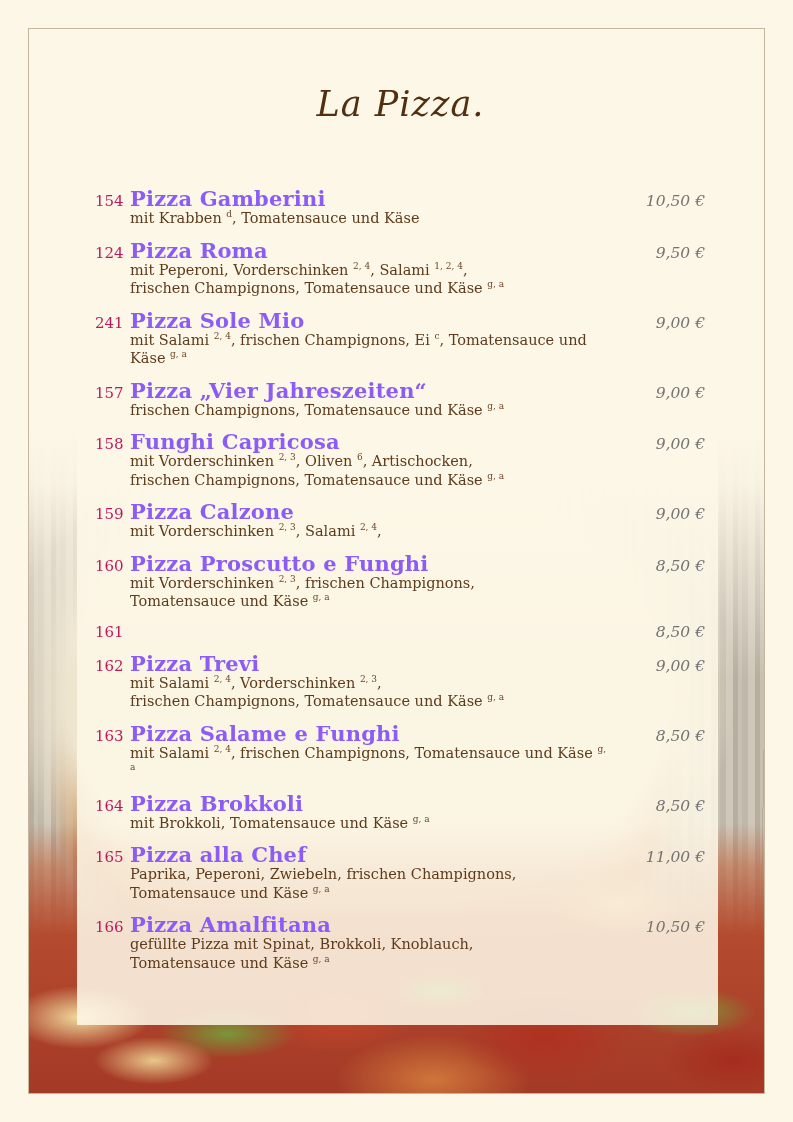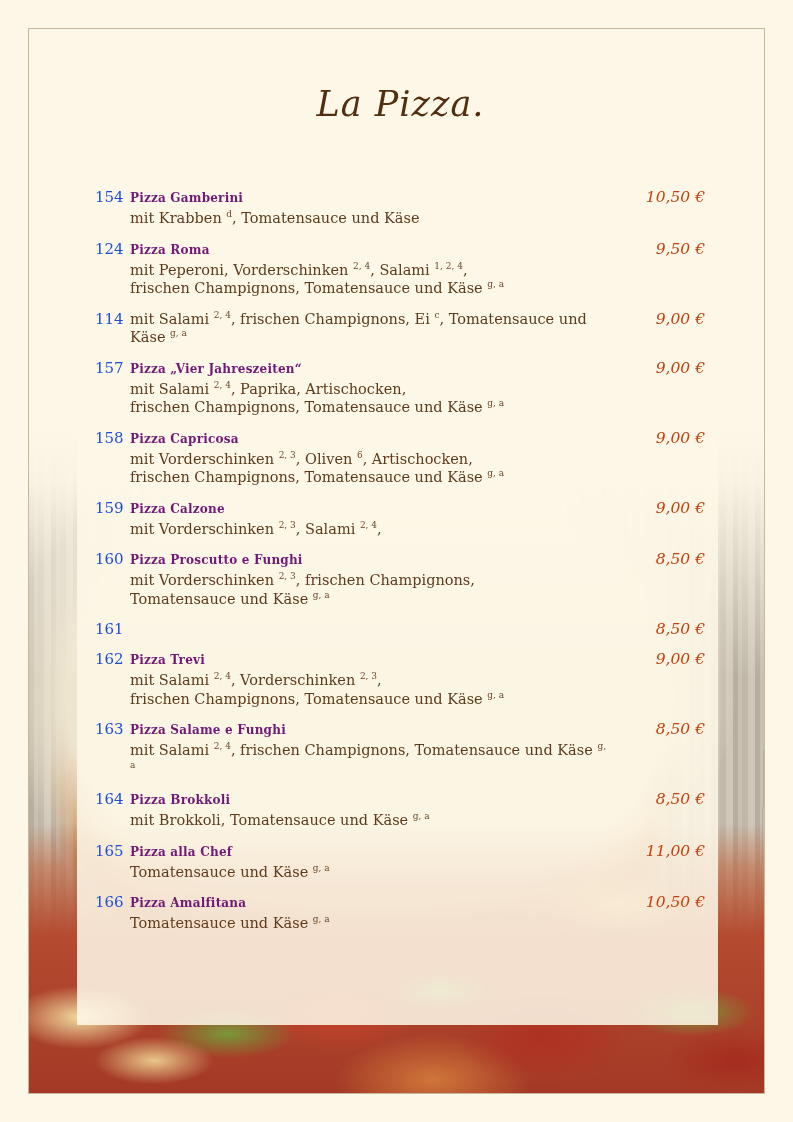--- a/index.html
+++ b/index.html
@@ -67,27 +67,27 @@
     z-index:5;
   }
   .menu{
     position:absolute;left:95px;top:188px;width:610px;z-index:5;
     color:#5e3b1c;
   }
   .item{
     display:grid;grid-template-columns:35px 1fr 95px;
     align-items:baseline;margin-bottom:12px;
   }
-  .item-number{font-size:15px;color:#1d4ed8;}
+  .item-number{font-size:15px;color:#be185d;}
   .item-name{
-    font-weight:bold;font-size:12px;line-height:21px;color:#701a75;
+    font-weight:bold;font-size:21px;line-height:21px;color:#8b5cf6;
     letter-spacing:.2px;
   }
   .item-price{
-    font-style:italic;font-size:15.5px;color:#c2410c;text-align:right;
+    font-style:italic;font-size:15.5px;color:#737373;text-align:right;
     white-space:nowrap;
   }
   .desc-line{font-size:14.5px;line-height:18.5px;color:#5e3b1c;}
   .desc-line sup{font-size:9px;line-height:0;color:#6b4526;}
 </style>
 </head>
 <body>
 
 <div class="page">
   <div class="photo"></div>
@@ -115,45 +115,45 @@
       <div class="item-name">Pizza Roma</div>
       <div class="item-desc">
             <div class="desc-line">mit Peperoni, Vorderschinken <sup>2, 4</sup>, Salami <sup>1, 2, 4</sup>,</div>
             <div class="desc-line">frischen Champignons, Tomatensauce und Käse <sup>g, a</sup></div>
           </div>
     </div>
     <div class="item-price">9,50 €</div>
   </div>
 
   <div class="item">
-    <div class="item-number">114</div>
-    <div class="item-main">
+    <div class="item-number">241</div>
+    <div class="item-main">
+      <div class="item-name">Pizza Sole Mio</div>
       <div class="item-desc">
             <div class="desc-line">mit Salami <sup>2, 4</sup>, frischen Champignons, Ei <sup>c</sup>, Tomatensauce und Käse <sup>g, a</sup></div>
           </div>
     </div>
     <div class="item-price">9,00 €</div>
   </div>
 
   <div class="item">
     <div class="item-number">157</div>
     <div class="item-main">
       <div class="item-name">Pizza „Vier Jahreszeiten“</div>
       <div class="item-desc">
-            <div class="desc-line">mit Salami <sup>2, 4</sup>, Paprika, Artischocken,</div>
             <div class="desc-line">frischen Champignons, Tomatensauce und Käse <sup>g, a</sup></div>
           </div>
     </div>
     <div class="item-price">9,00 €</div>
   </div>
 
   <div class="item">
     <div class="item-number">158</div>
     <div class="item-main">
-      <div class="item-name">Pizza Capricosa</div>
+      <div class="item-name">Funghi Capricosa</div>
       <div class="item-desc">
             <div class="desc-line">mit Vorderschinken <sup>2, 3</sup>, Oliven <sup>6</sup>, Artischocken,</div>
             <div class="desc-line">frischen Champignons, Tomatensauce und Käse <sup>g, a</sup></div>
           </div>
     </div>
     <div class="item-price">9,00 €</div>
   </div>
 
   <div class="item">
     <div class="item-number">159</div>
@@ -217,30 +217,32 @@
           </div>
     </div>
     <div class="item-price">8,50 €</div>
   </div>
 
   <div class="item">
     <div class="item-number">165</div>
     <div class="item-main">
       <div class="item-name">Pizza alla Chef</div>
       <div class="item-desc">
+            <div class="desc-line">Paprika, Peperoni, Zwiebeln, frischen Champignons,</div>
             <div class="desc-line">Tomatensauce und Käse <sup>g, a</sup></div>
           </div>
     </div>
     <div class="item-price">11,00 €</div>
   </div>
 
   <div class="item">
     <div class="item-number">166</div>
     <div class="item-main">
       <div class="item-name">Pizza Amalfitana</div>
       <div class="item-desc">
+            <div class="desc-line">gefüllte Pizza mit Spinat, Brokkoli, Knoblauch,</div>
             <div class="desc-line">Tomatensauce und Käse <sup>g, a</sup></div>
           </div>
     </div>
     <div class="item-price">10,50 €</div>
   </div>
 </div>
 </div>
 
 </body></html>

